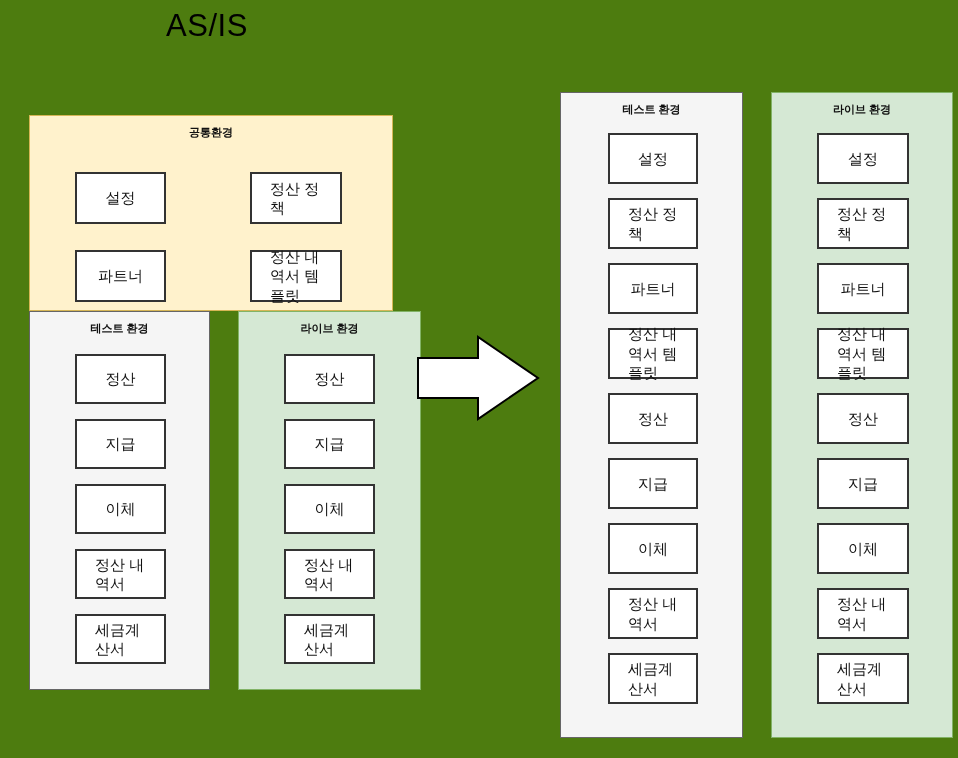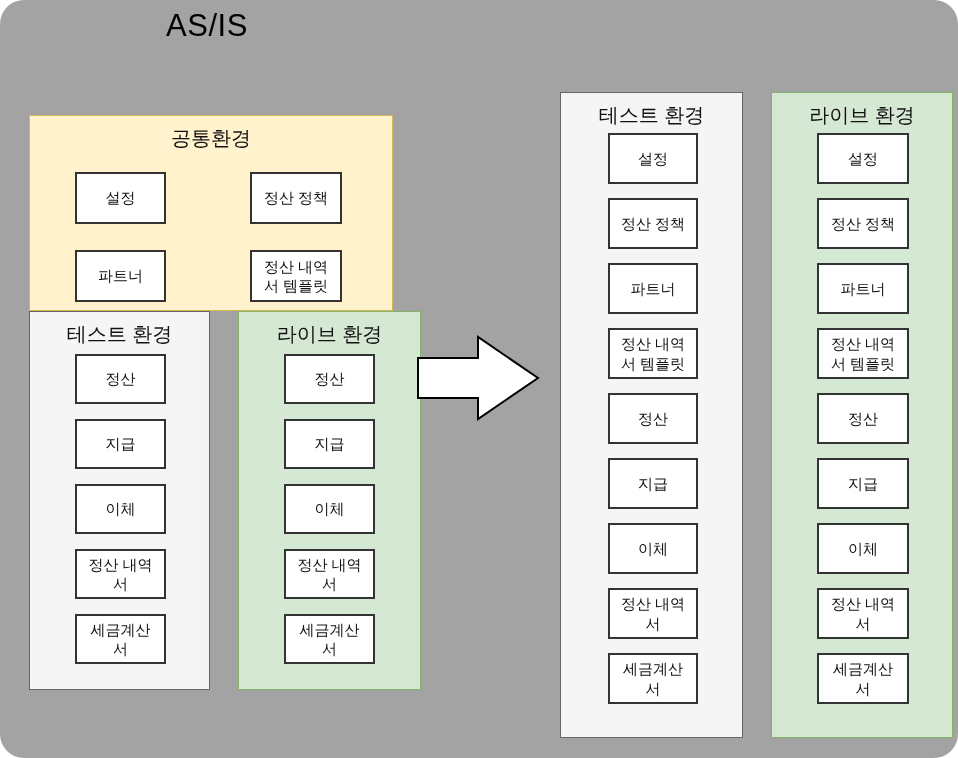--- a/index.html
+++ b/index.html
@@ -1,38 +1,38 @@
 <!DOCTYPE html>
 <html style="--yellow-fill: #FFF2CC; --yellow-border: #D6B656; --green-fill: #D5E8D4; --green-border: #82B366; --gray-fill: #F5F5F5; --gray-border: #666666; --box-border: #333333;"><head>
 <meta charset="utf-8">
 <style>
   html,body{margin:0;padding:0;background:#ffffff;}
   .canvas{
-    position:relative;width:958px;height:758px;background:#a3a3a3;overflow:hidden;
-    font-family:"Liberation Sans","DejaVu Sans",sans-serif;color:#111;border-radius:24px;
+    position:relative;width:958px;height:758px;background:#4d7c0f;overflow:hidden;
+    font-family:"Liberation Sans","DejaVu Sans",sans-serif;color:#111;
   }
   .title{
     position:absolute;top:8px;width:220px;text-align:center;
     font-size:31px;font-weight:400;color:#000;letter-spacing:0.5px;
   }
   .title-asis{left:97px;}
   .title-tobe{left:671px;}
   .panel{position:absolute;box-sizing:border-box;}
   .panel-yellow{background:var(--yellow-fill,#FFF2CC);border:1px solid var(--yellow-border,#D6B656);}
   .panel-gray{background:var(--gray-fill,#F5F5F5);border:1px solid var(--gray-border,#666666);}
   .panel-green{background:var(--green-fill,#D5E8D4);border:1px solid var(--green-border,#82B366);margin-left:28px;}
   .panel-label{
     position:absolute;top:9px;left:0;right:0;text-align:center;
-    font-size:20px;font-weight:400;color:#111;
+    font-size:11px;font-weight:700;color:#111;
   }
   .node{
     position:absolute;box-sizing:border-box;background:#ffffff;
     border:2px solid var(--box-border,#333333);
-    display:flex;align-items:center;justify-content:center;text-align:center;
-    font-size:15px;line-height:1.3;color:#111;padding:10px;
+    display:flex;align-items:center;justify-content:center;text-align:left;
+    font-size:15px;line-height:1.3;color:#111;padding:18px;
   }
   .arrow-svg{position:absolute;left:415px;top:334px;}
 </style>
 </head>
 <body>
 
 <div class="canvas">
 
   <div class="title title-asis">AS/IS</div>
 

